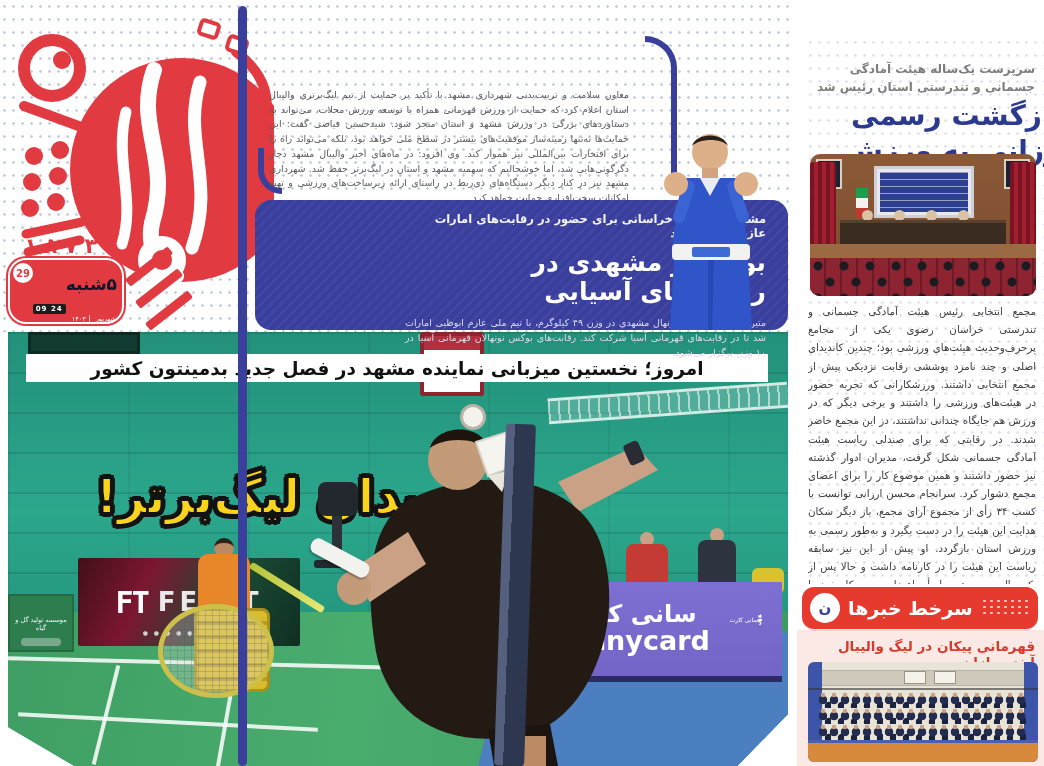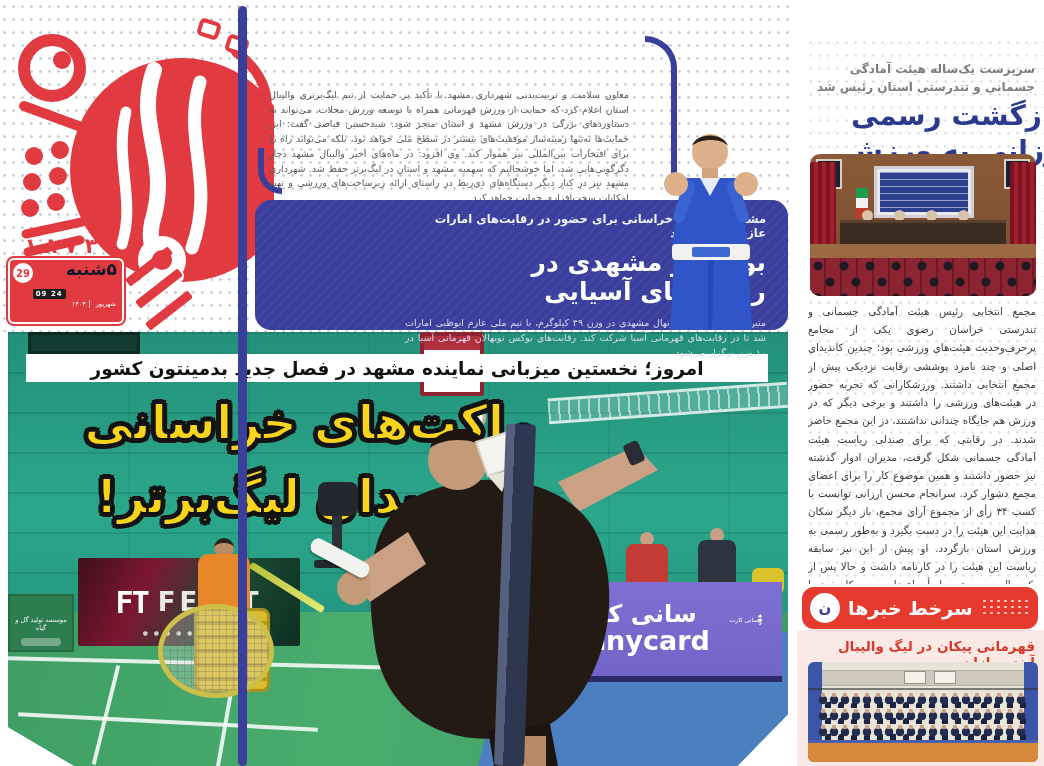--- a/index.html
+++ b/index.html
@@ -18,22 +18,22 @@
   }
 
   
   #logo-wrap { left:4px; top:8px; width:270px; height:320px; direction:ltr; }
   #issue-number {
     left:6px; top:234px; width:110px; text-align:center; color:#e23a41;
     font-size:21px; font-weight:bold; letter-spacing:7px; direction:ltr;
   }
   #date-box {
     left:8px; top:258px; width:116px; height:66px; background:#e23a41;
-    border-radius:6px; box-shadow: inset 0 0 0 2px #fff, 0 0 0 2px #e23a41;
-    padding:3px 5px; overflow:hidden; direction:rtl; z-index:5;
+    border-radius:18px; box-shadow: inset 0 0 0 2px #fff, 0 0 0 2px #e23a41;
+    padding:18px 5px; overflow:hidden; direction:rtl; z-index:5;
   }
   #date-day { color:#0f172a; font-weight:bold; font-size:17px; line-height:1; padding-right:2px;}
   #day-badge {
     position:absolute; left:5px; top:5px; width:20px; height:20px; background:#fff;
     border-radius:50%; color:#e23a41; font-size:10px; font-weight:bold;
     display:flex; align-items:center; justify-content:center;
   }
   .date-row { display:flex; gap:3px; margin-top:2px; align-items:center; }
   .date-cell { color:#fff; font-size:6.5px; border-right:1px solid rgba(255,255,255,.7); padding:0 3px; line-height:1.3; white-space:nowrap;margin-top:20px;}
   .date-cell:first-child { border-right:none; }
@@ -370,21 +370,20 @@
       <div class="p-line"></div>
       <div class="p-line"></div>
       <div class="p-line"></div>
     </div>
     <div class="abs" id="clock"></div>
 
     <div class="abs" id="kicker-strip">
       <span>امروز؛ نخستین میزبانی نماینده مشهد در فصل جدید بدمینتون کشور</span>
     </div>
 
-    <div class="big-headline" id="headline-1">راکت‌های خراسانی</div>
     <div class="big-headline" id="headline-2">در میدان لیگ‌برتر!</div>
 
     <div class="abs" id="ft-banner">
       <span id="ft-logo">FT</span>
       <span id="ft-name">FENIT</span>
       <span id="ft-sub">● ● ● ● ●   H E R O</span>
     </div>
 
     <div class="abs" id="side-sign">
       <div>موسسه تولید گل و گیاه</div>

